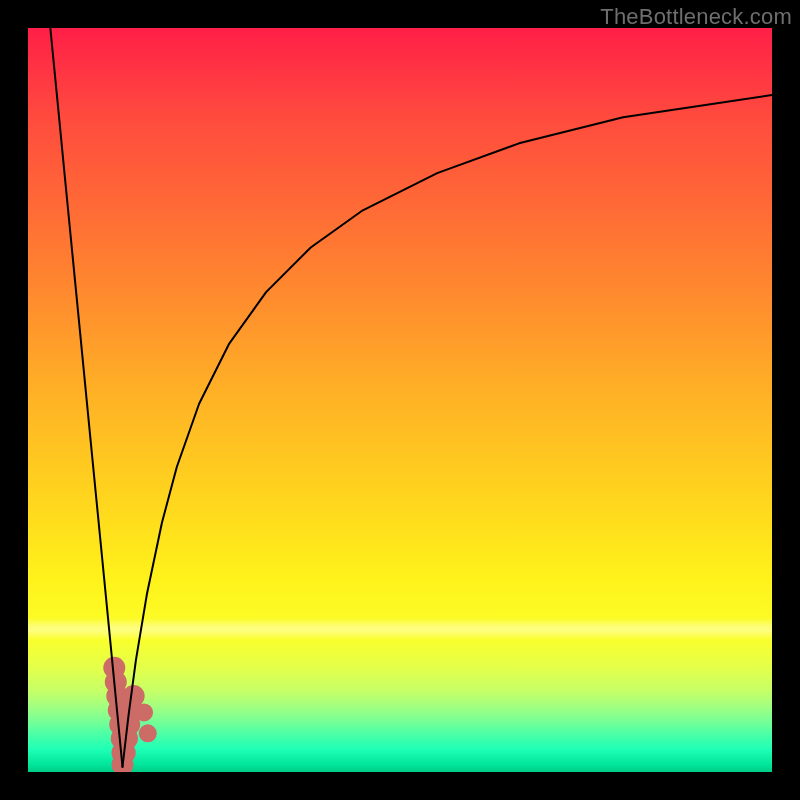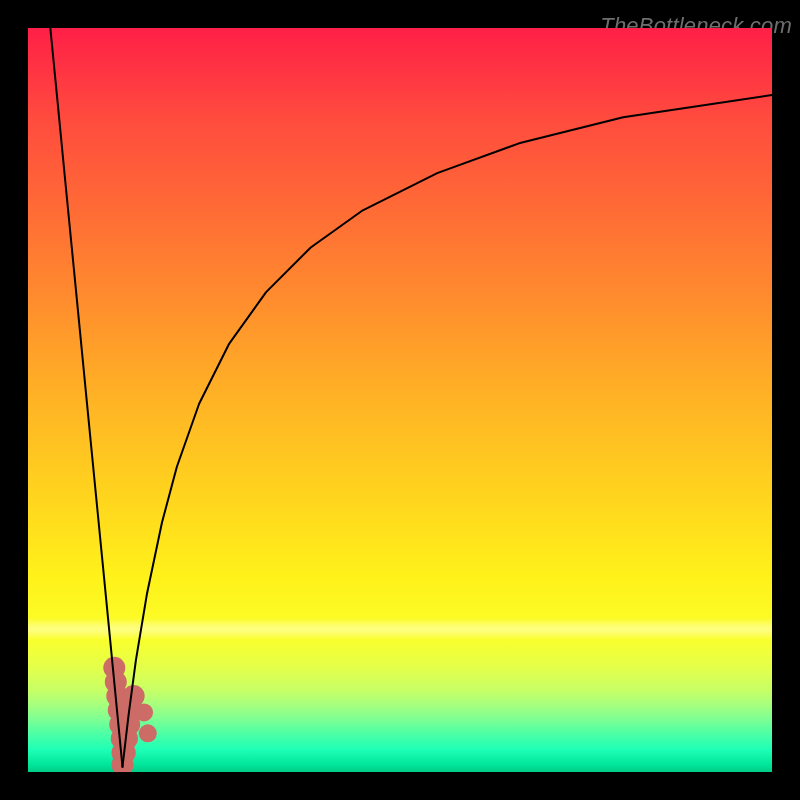--- a/index.html
+++ b/index.html
@@ -69,28 +69,27 @@
     );
     mix-blend-mode: screen;
   }
   .curves {
     position: absolute;
     left: 0;
     top: 0;
   }
   .watermark {
     position: absolute;
-    top: 13px;
+    top: 4px;
     right: 8px;
     color: #6e6e6e;
     font-size: 22px;
     letter-spacing: 0.2px;
     font-weight: 400;
     user-select: none;
-    font-style: italic;
   }
 </style>
 </head>
 <body>
 
 <div class="frame">
   <div class="watermark">TheBottleneck.com</div>
   <div class="plot">
     <div class="gradient-underlay"></div>
     <div class="pale-band"></div>

